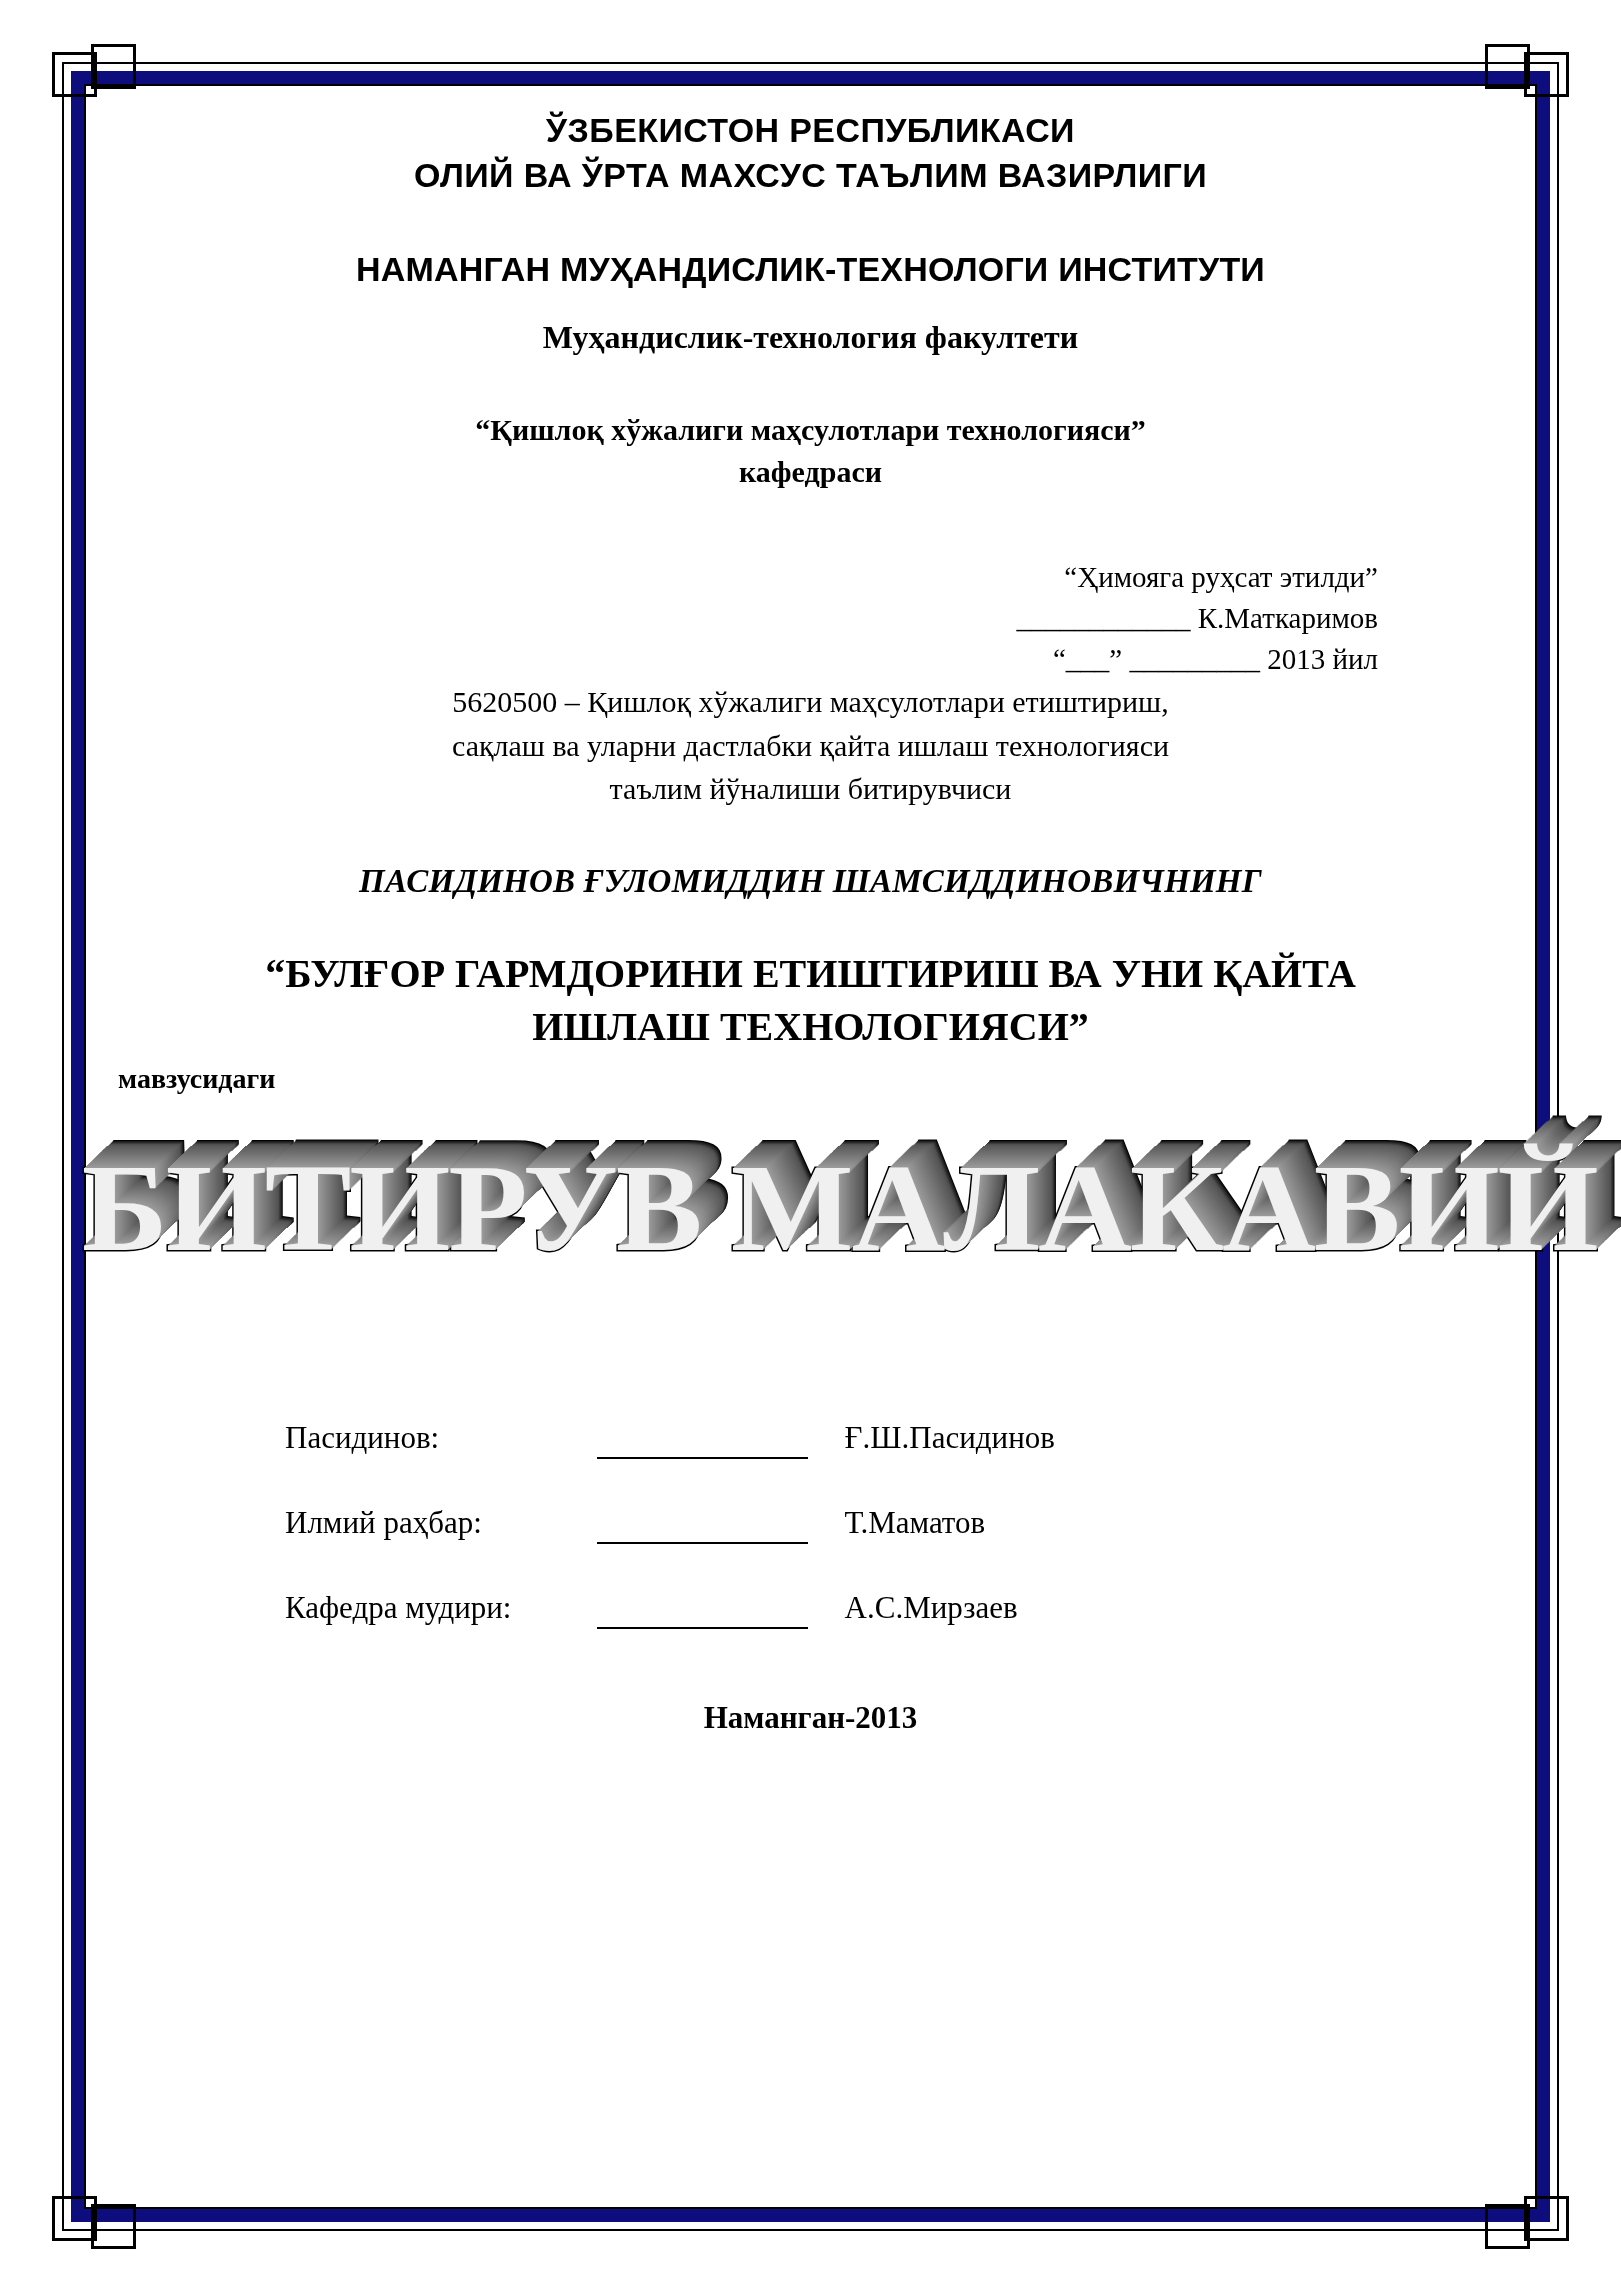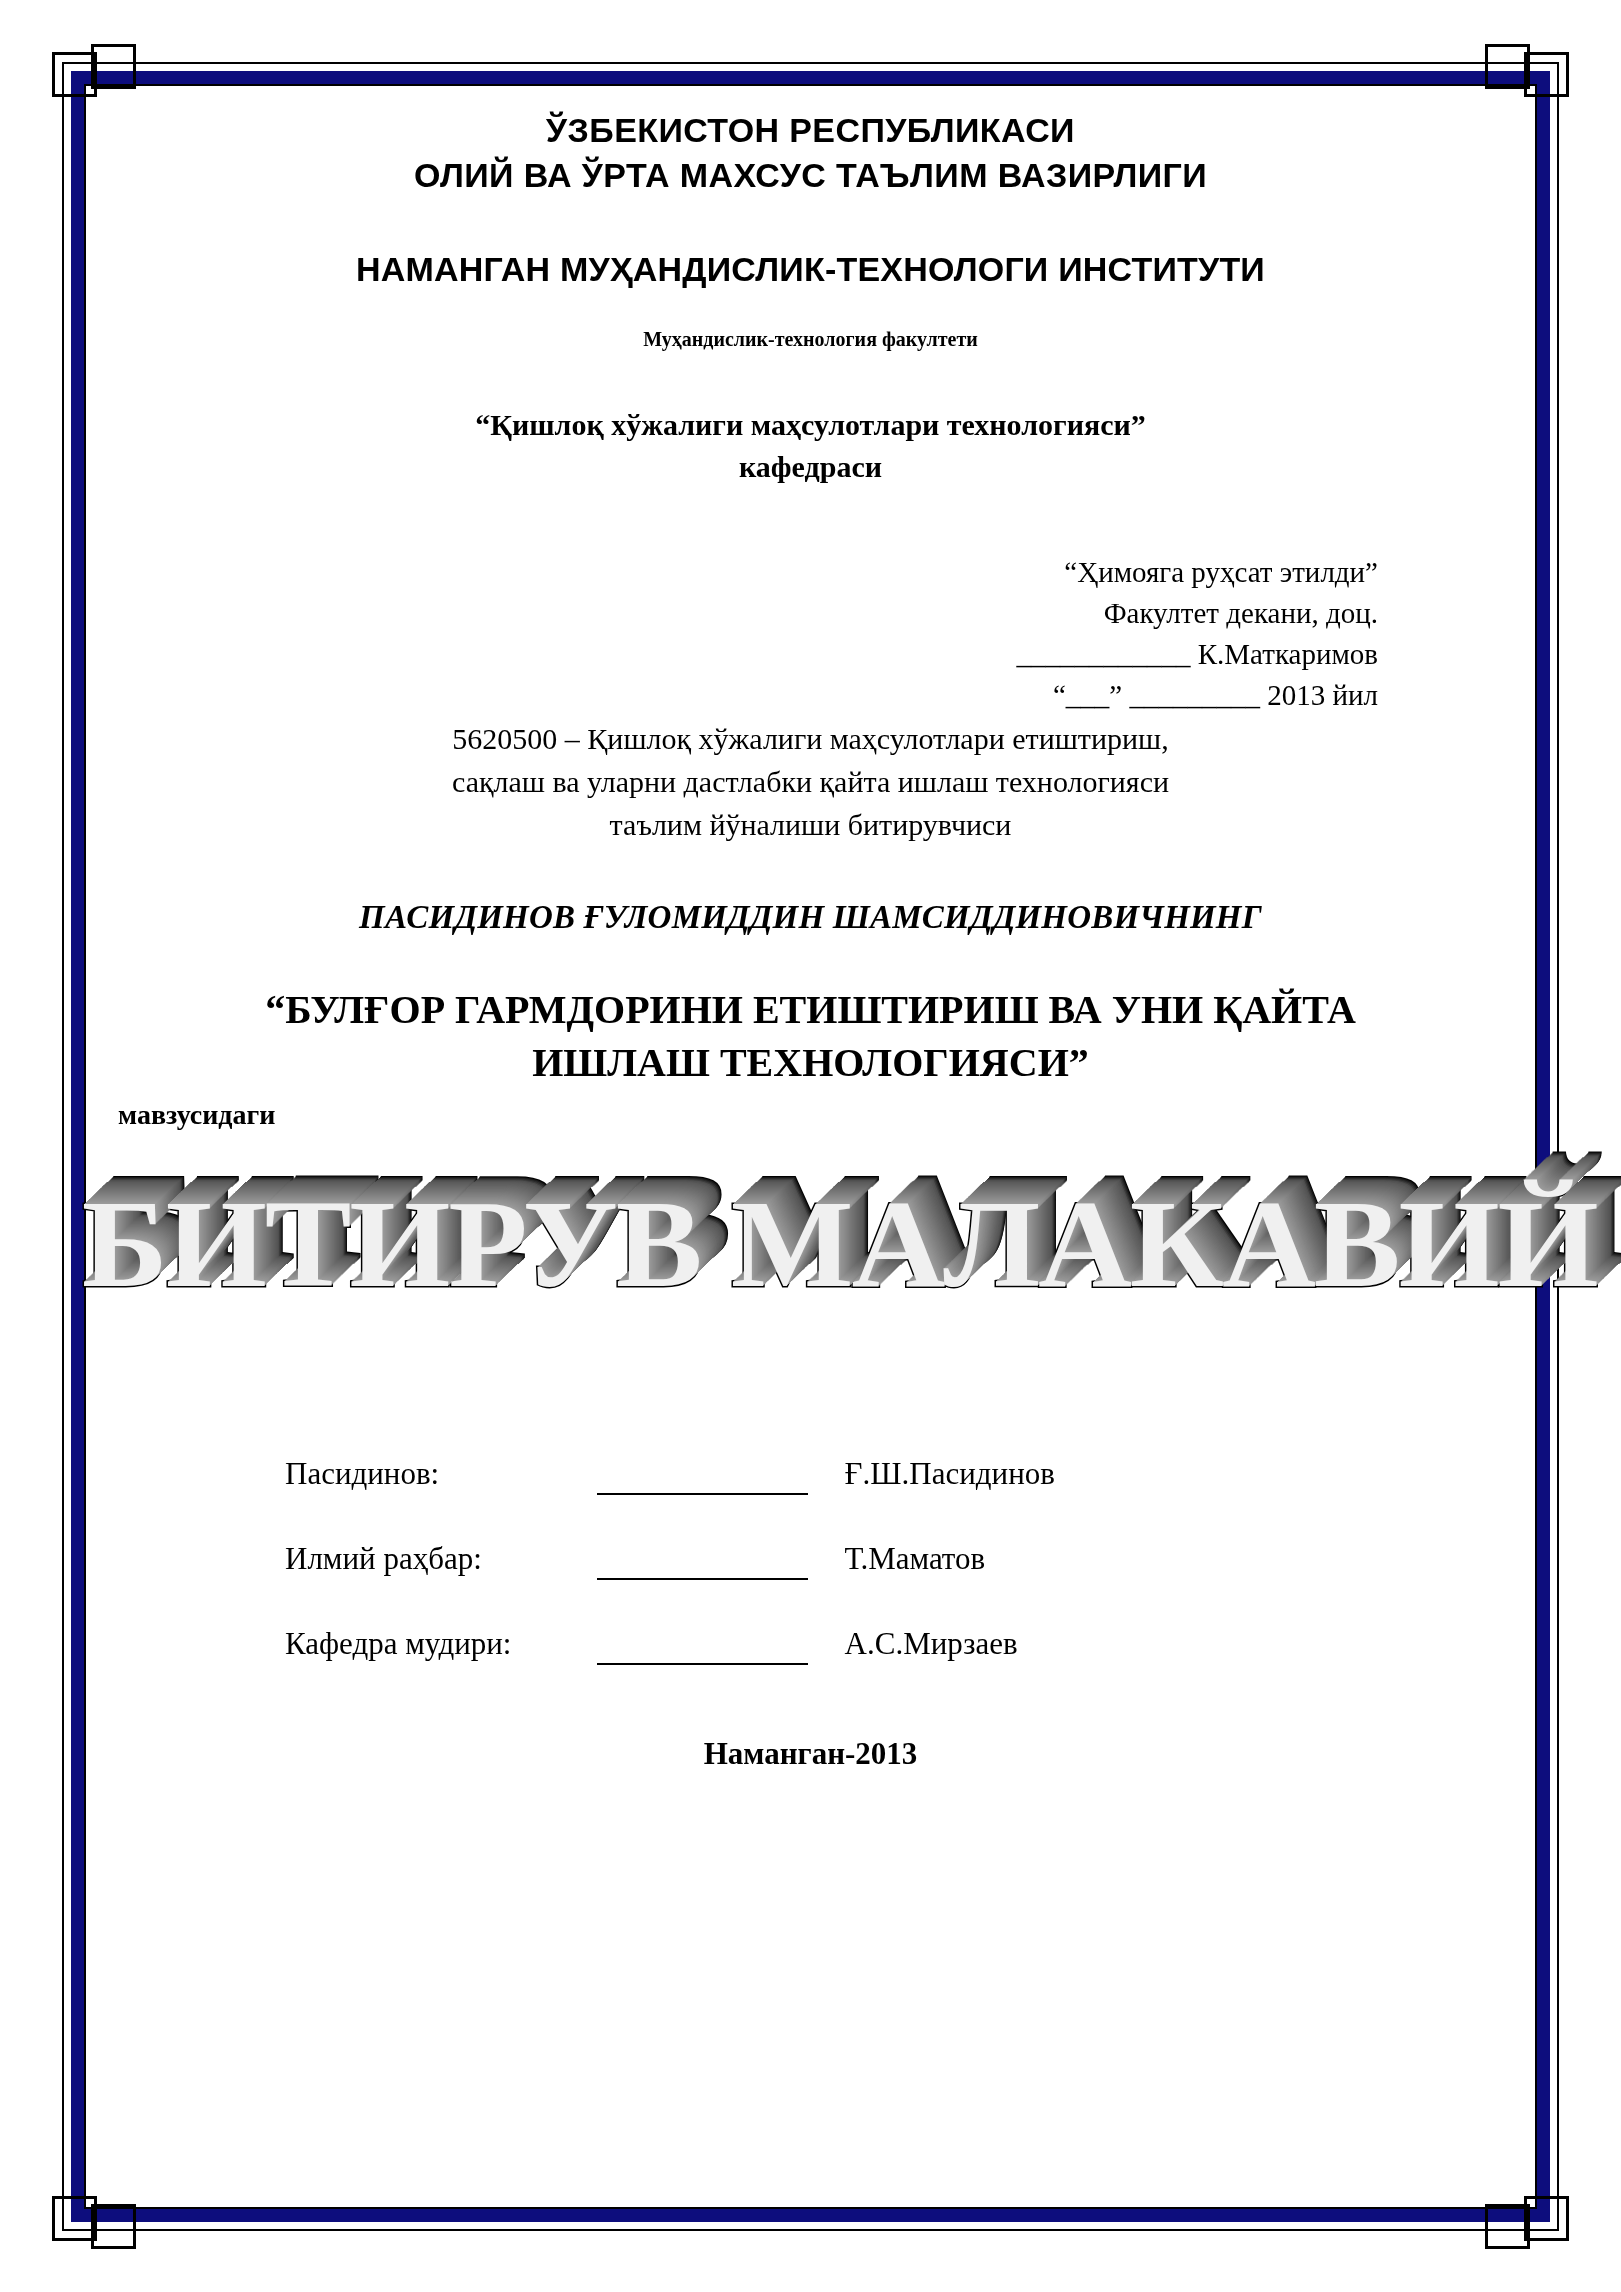--- a/index.html
+++ b/index.html
@@ -103,22 +103,22 @@
     font-weight: bold;
     font-size: 34px;
     letter-spacing: 0.2px;
     margin-top: 51px;
   }
 
   .faculty-line {
     text-align: center;
     font-family: "Liberation Serif", "DejaVu Serif", serif;
     font-weight: bold;
-    font-size: 20px;
-    margin-top: 39px;
+    font-size: 32px;
+    margin-top: 30px;
   }
 
   .department-block {
     text-align: center;
     font-family: "Liberation Serif", "DejaVu Serif", serif;
     font-weight: bold;
     font-size: 30px;
     line-height: 1.42;
     margin-top: 53px;
   }
@@ -292,21 +292,20 @@
 
     <div class="faculty-line">Муҳандислик-технология факултети</div>
 
     <div class="department-block">
       <div>“Қишлоқ хўжалиги маҳсулотлари технологияси”</div>
       <div>кафедраси</div>
     </div>
 
     <div class="approval-block">
       <div class="approval-line">“Ҳимояга руҳсат этилди”</div>
-      <div class="approval-line">Факултет декани, доц.</div>
       <div class="approval-line">____________ К.Маткаримов</div>
       <div class="approval-line">“___” _________ 2013 йил</div>
     </div>
 
     <div class="specialty-block">
       <div>5620500 – Қишлоқ хўжалиги маҳсулотлари етиштириш,</div>
       <div>сақлаш ва уларни дастлабки қайта ишлаш технологияси</div>
       <div>таълим йўналиши битирувчиси</div>
     </div>
 

